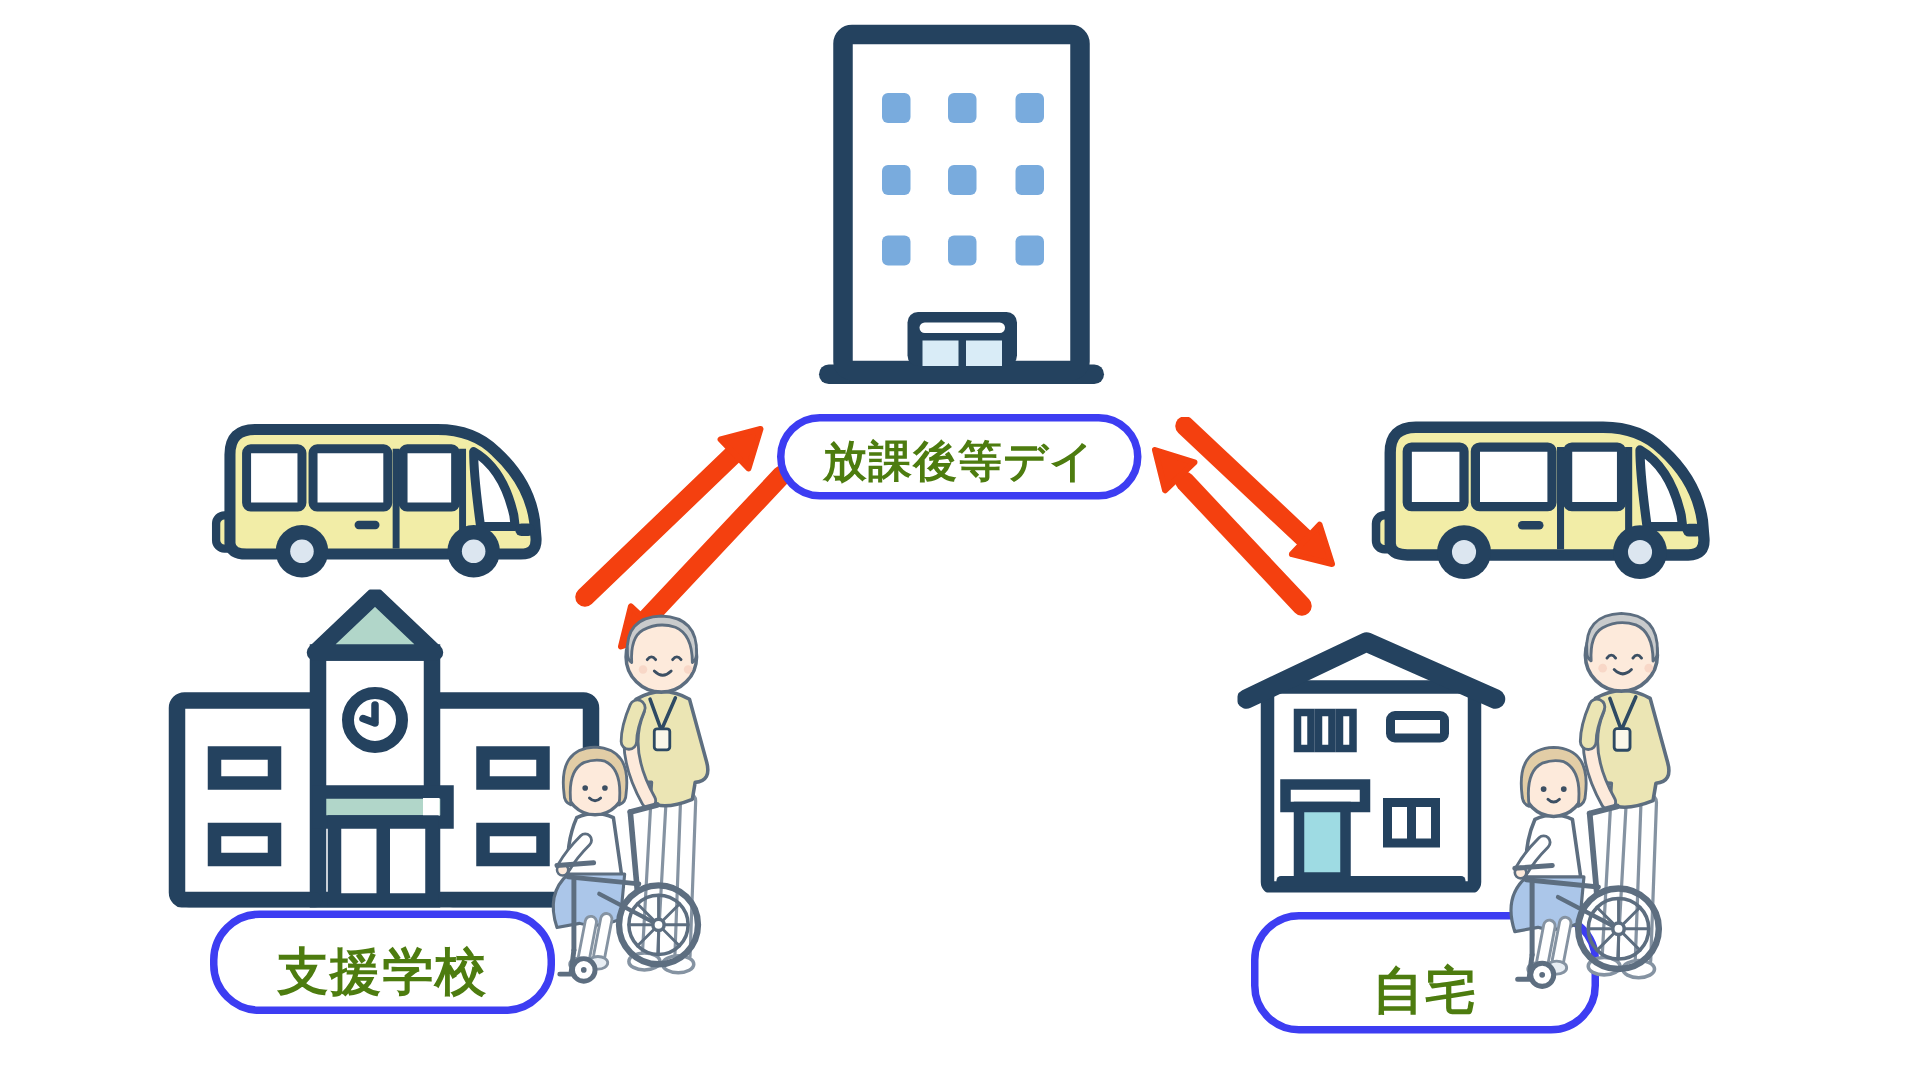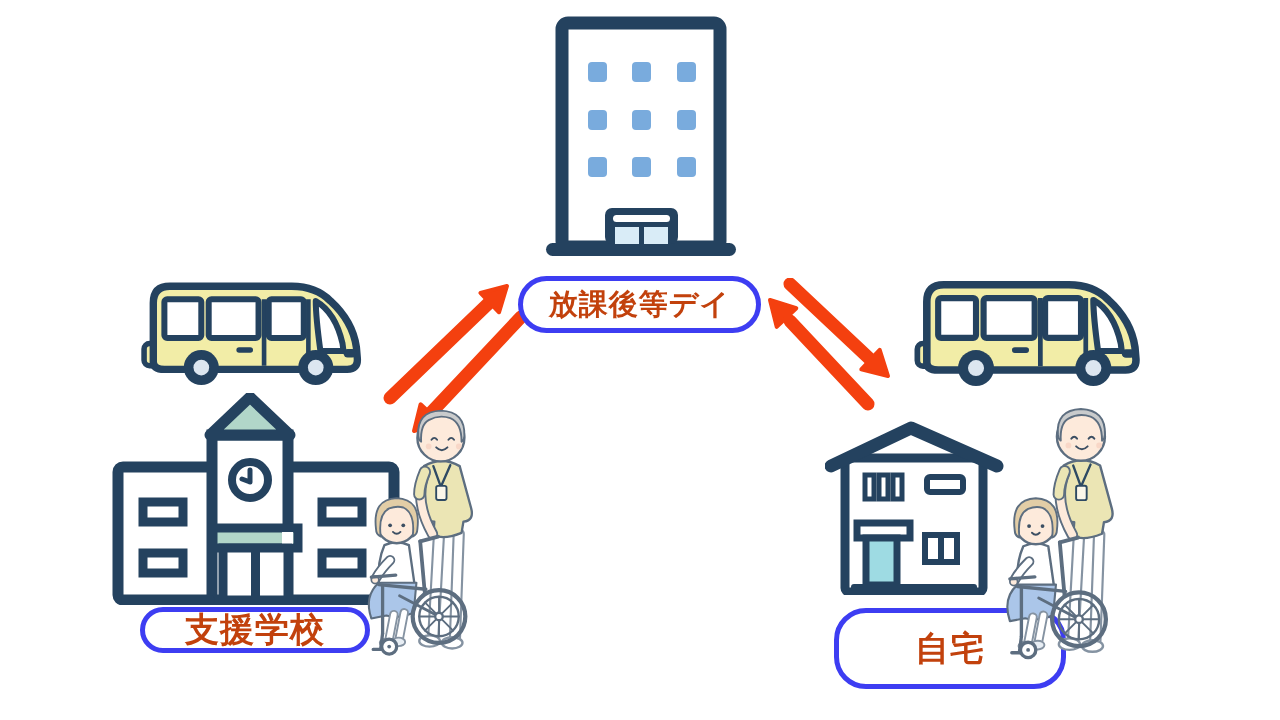--- a/index.html
+++ b/index.html
@@ -3,26 +3,26 @@
 <meta charset="utf-8">
 <style>
   html,body{margin:0;padding:0;background:#fff;}
   .canvas{
     position:relative;width:1280px;height:720px;background:#ffffff;overflow:hidden;
     font-family:"Liberation Sans","DejaVu Sans",sans-serif;
   }
   .abs{position:absolute;}
   .icon svg{display:block;width:100%;height:100%;}
   .pill{
-    position:absolute;display:flex;align-items:center;justify-content:center;
+    position:absolute;display:flex;align-items:flex-end;justify-content:center;
     background:#ffffff;border:5px solid #3d3df2;box-sizing:border-box;
-    font-weight:bold;color:#c2410c;z-index:30;letter-spacing:1px;
+    font-weight:bold;color:#4d7c0f;z-index:30;letter-spacing:1px;
   }
   .pill-day{left:518px;top:276px;width:243px;height:57px;border-radius:29px;font-size:29px;z-index:10;}
-  .pill-school{left:140px;top:607px;width:230px;height:46px;border-radius:33px;font-size:34px;}
+  .pill-school{left:140px;top:607px;width:230px;height:69px;border-radius:33px;font-size:34px;}
   .pill-home{left:834px;top:608px;width:232px;height:81px;border-radius:32px;font-size:34px;}
   .z-arrow{z-index:5;}
   .z-icon{z-index:10;}
   .z-people{z-index:40;}
 </style>
 </head>
 <body>
 
 <div class="canvas">
 

